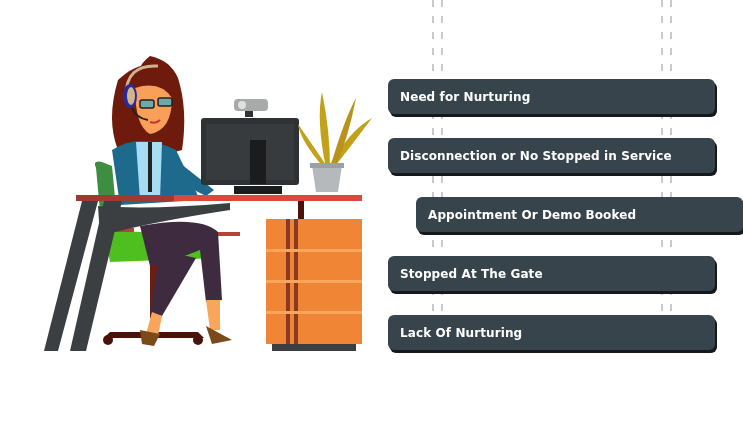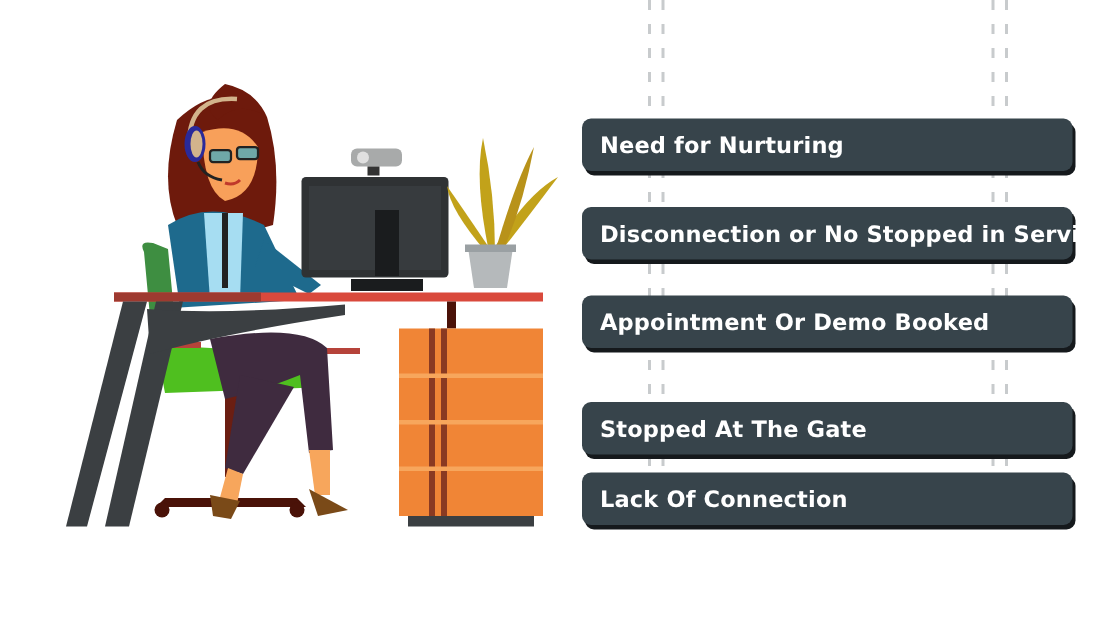--- a/index.html
+++ b/index.html
@@ -1,43 +1,43 @@
 <!DOCTYPE html>
 <html><head>
 <meta charset="utf-8">
 <style>
   html, body { margin:0; padding:0; }
   body { width:743px; height:423px; background:#ffffff; position:relative; overflow:hidden; font-family:"DejaVu Sans","Liberation Sans",sans-serif; }
   .dash { position:absolute; top:0; width:2px; background-image:repeating-linear-gradient(to bottom,#c8cbcd 0,#c8cbcd 7px,transparent 7px,transparent 16px); }
   .item { position:absolute; left:388px; width:327px; height:35px; background:#37444b; border-radius:6px; box-shadow:2px 3px 0 #15191c; display:flex; align-items:center; padding-left:12px; box-sizing:border-box; }
-  .item span { color:#ffffff; font-weight:bold; font-size:15px; letter-spacing:0.1px; white-space:nowrap; }
+  .item span { color:#ffffff; font-weight:bold; font-size:12px; letter-spacing:0.1px; white-space:nowrap; }
   .illus { position:absolute; left:0; top:0; width:380px; height:423px; }
 </style>
 </head>
 <body>
 
 <div class="dash" style="left:432px;height:322px;"></div>
 <div class="dash" style="left:441px;height:322px;"></div>
 <div class="dash" style="left:661px;height:322px;"></div>
 <div class="dash" style="left:670px;height:322px;"></div>
 
 <div class="item" style="top:79px;">
   <span>Need for Nurturing</span>
 </div>
 <div class="item" style="top:138px;">
   <span>Disconnection or No Stopped in Service</span>
 </div>
-<div class="item" style="top:197px;">
+<div class="item" style="top:197px;margin-left:28px;">
   <span>Appointment Or Demo Booked</span>
 </div>
-<div class="item" style="top:256px;margin-top:12px;">
+<div class="item" style="top:256px;">
   <span>Stopped At The Gate</span>
 </div>
 <div class="item" style="top:315px;">
-  <span>Lack Of Connection</span>
+  <span>Lack Of Nurturing</span>
 </div>
 
 <svg class="illus" viewBox="0 0 380 423" xmlns="http://www.w3.org/2000/svg">
 
   <g>
     <path d="M96 168 Q92 160 102 162 L112 166 L120 250 L104 254 Z" fill="#3e8e41"></path>
     <path d="M104 230 L215 236 L218 258 L110 262 Z" fill="#4fbf1f"></path>
     <rect x="150" y="258" width="8" height="60" fill="#6b1e12"></rect>
     <path d="M110 332 L198 332 L204 338 L104 338 Z" fill="#4a1208"></path>
     <circle cx="108" cy="340" r="5" fill="#4a1208"></circle>

